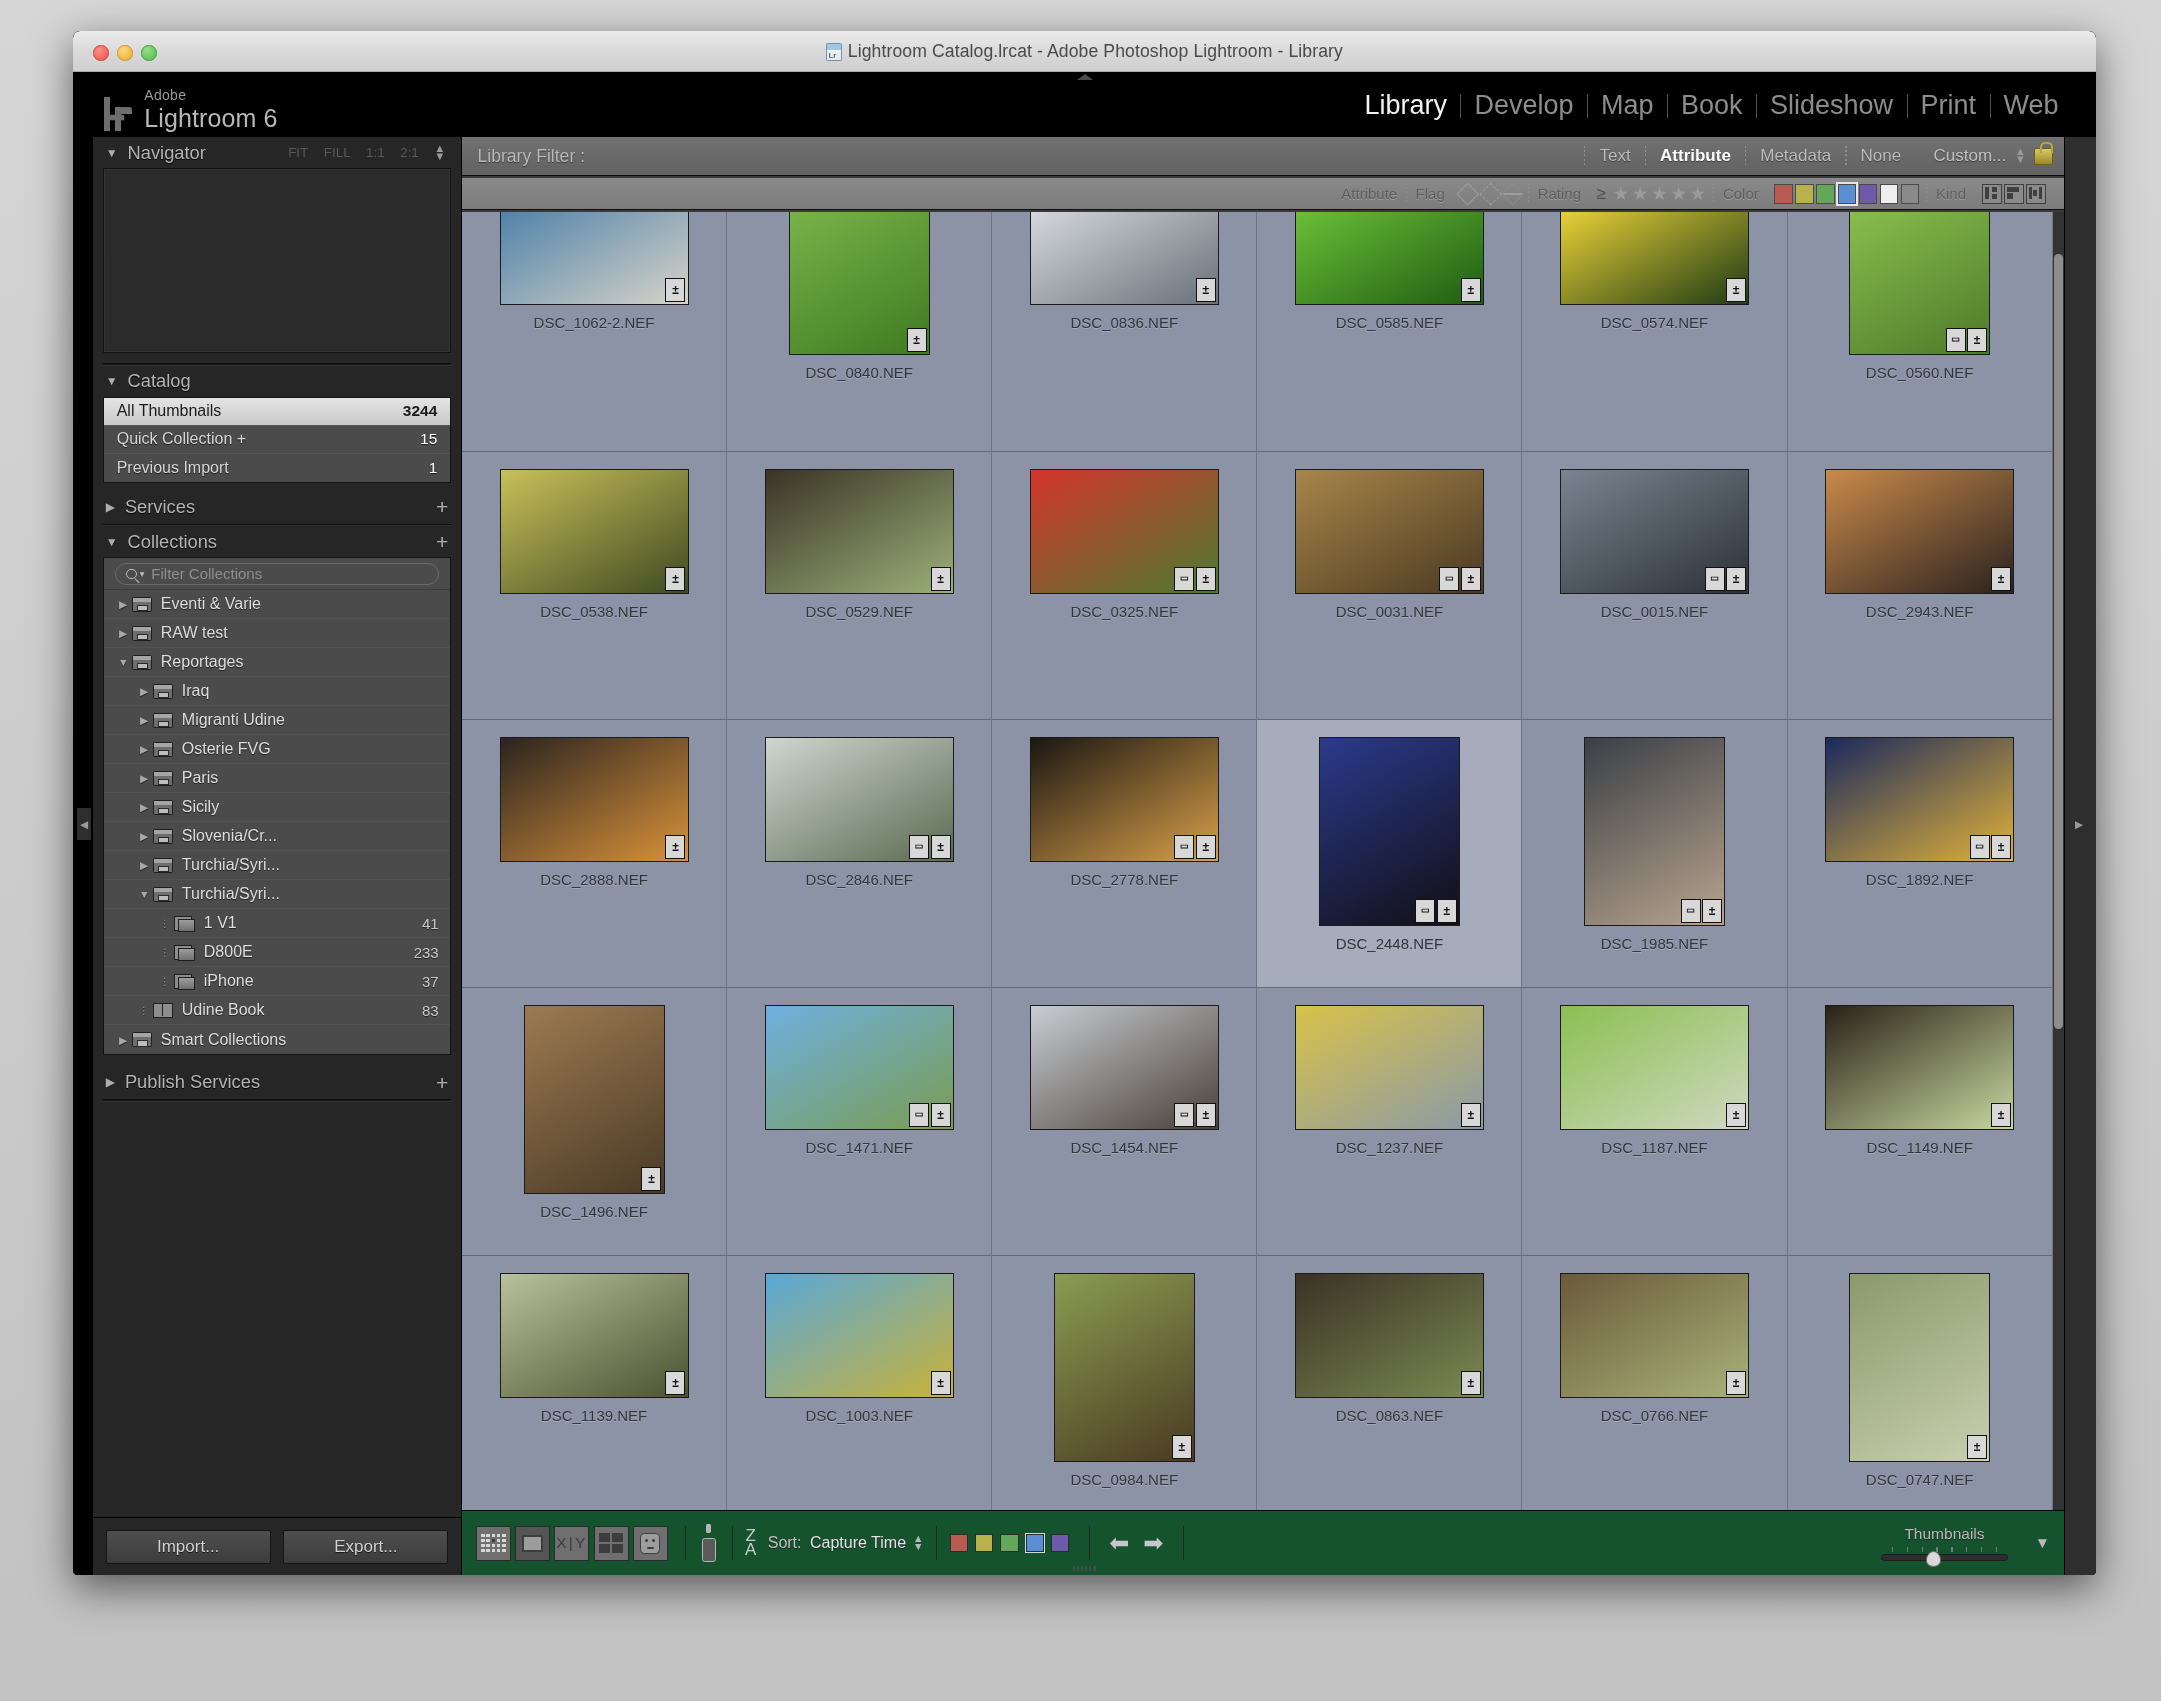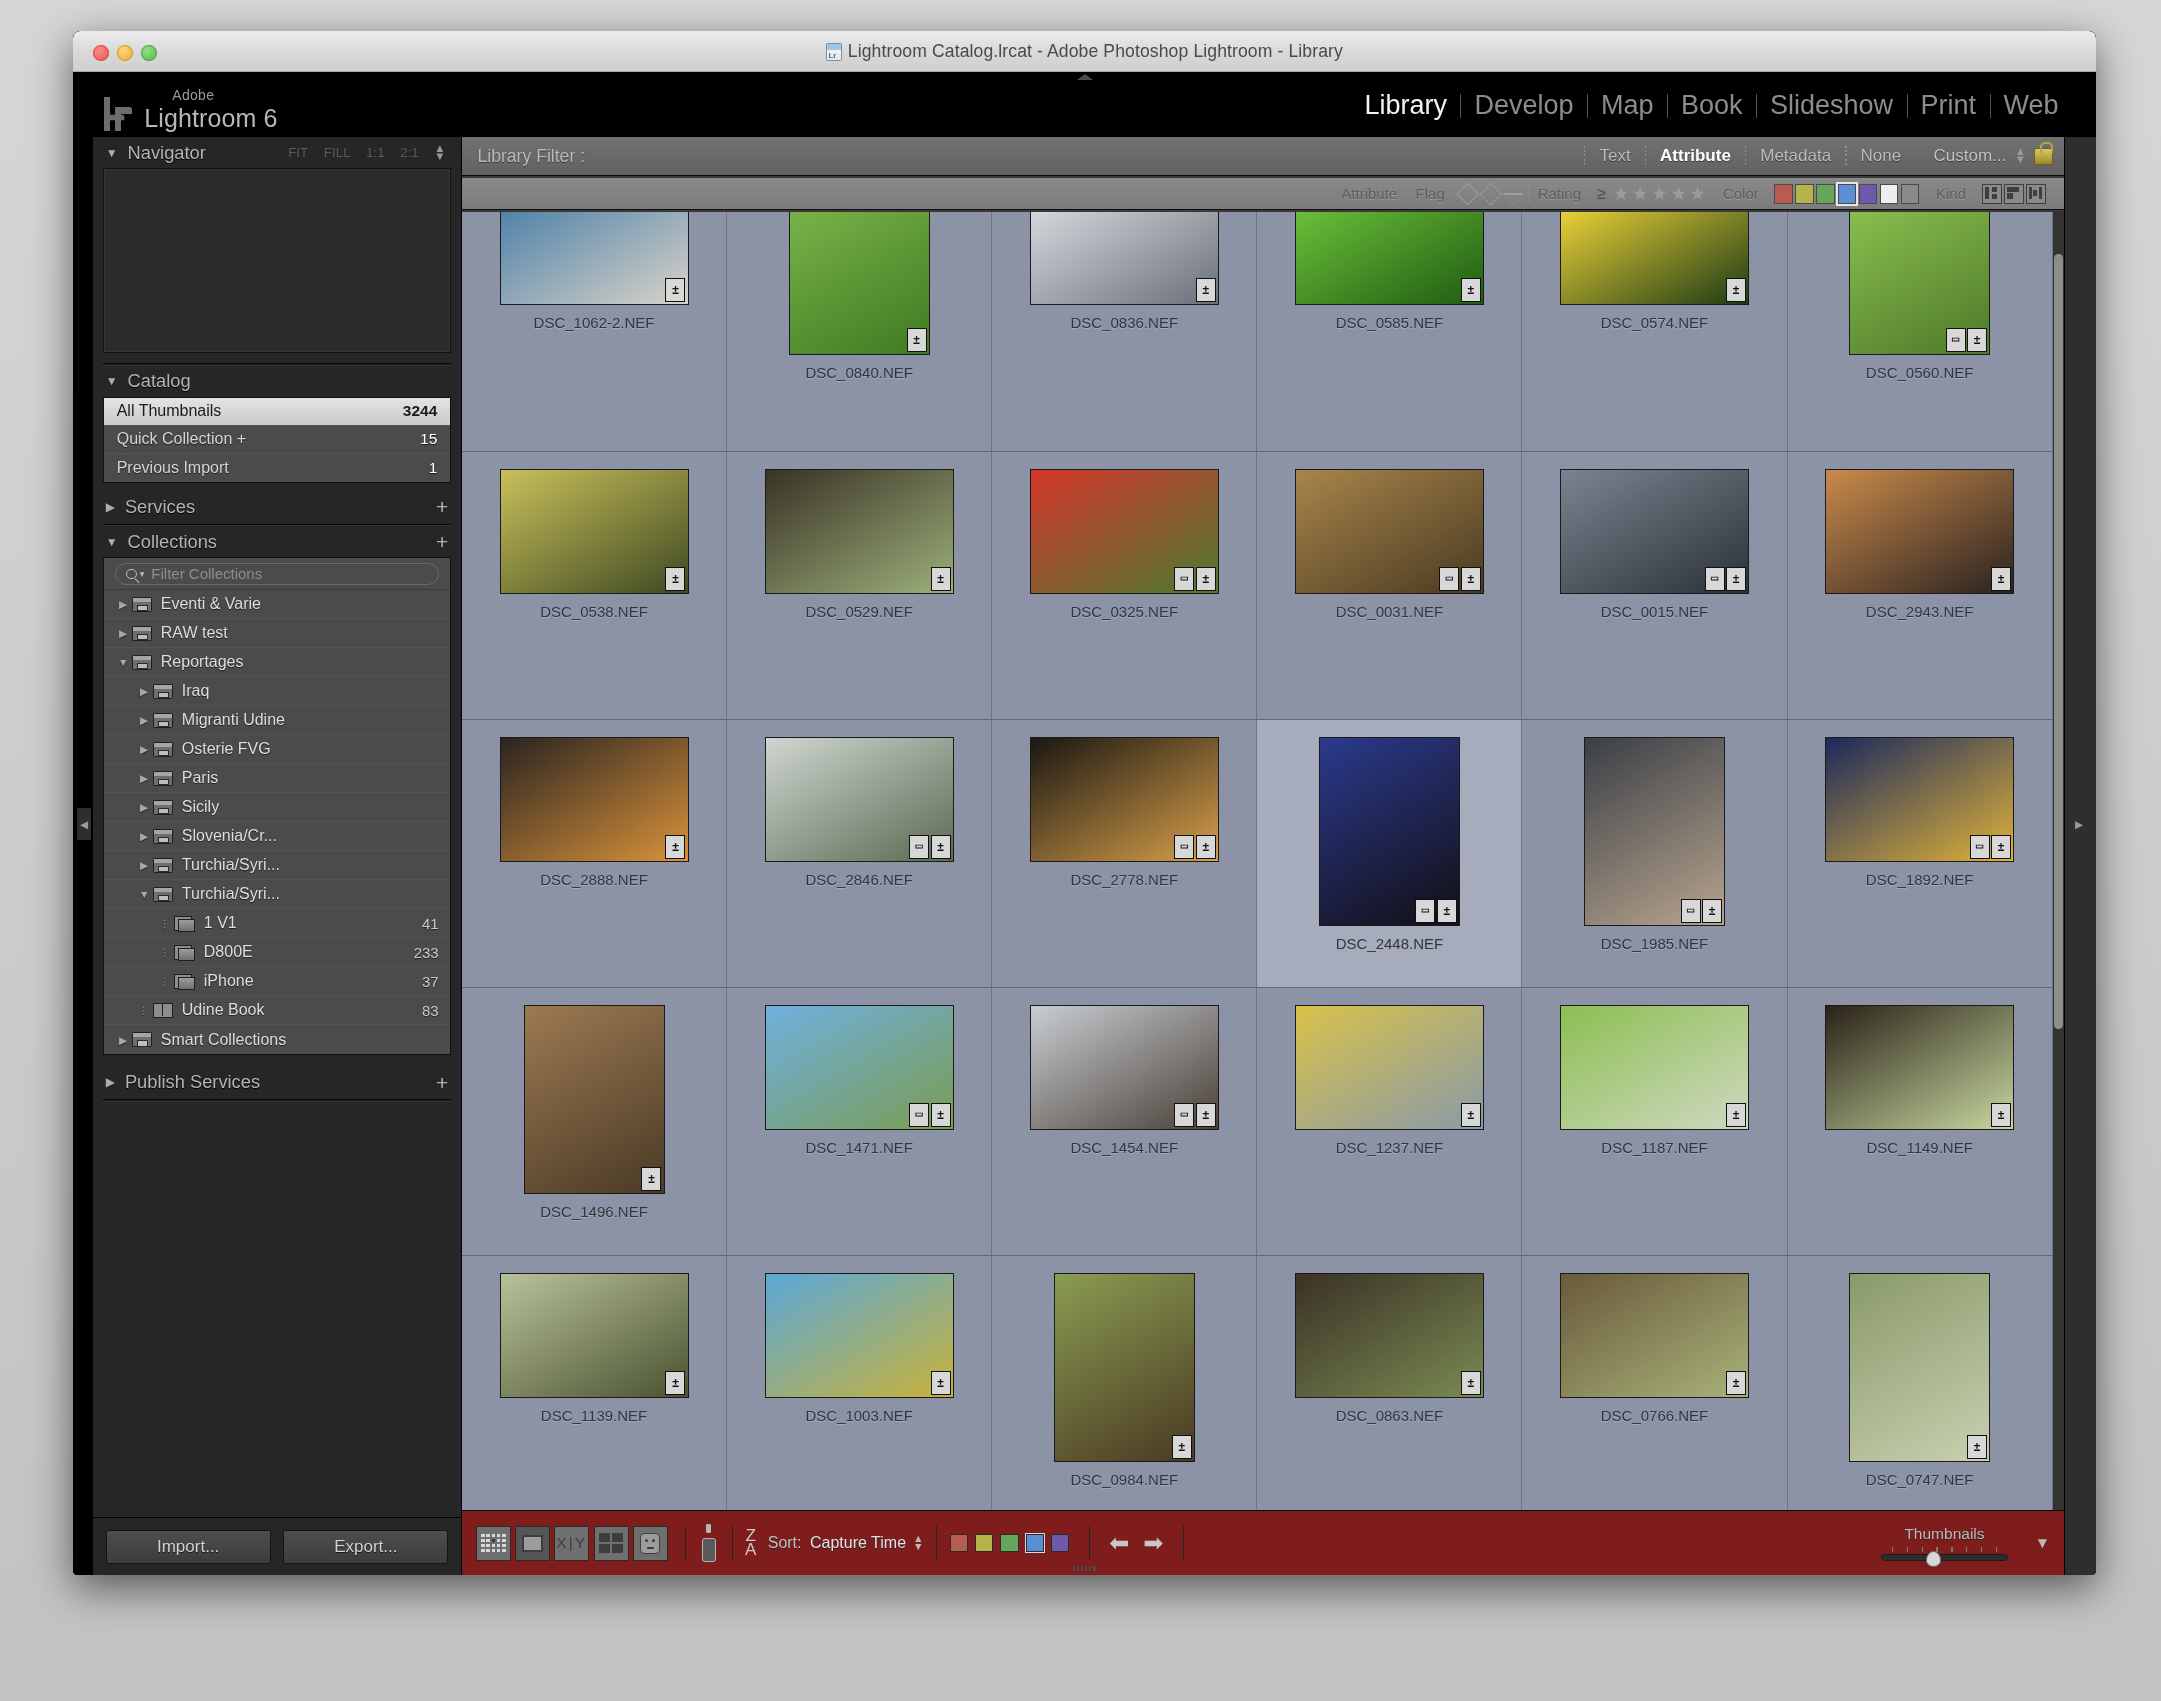--- a/index.html
+++ b/index.html
@@ -71,21 +71,21 @@
   #logo-mark::before{
     content:""; position:absolute; left:2.8px; top:0; width:6.3px; height:34px; background:#6d6d6d;
   }
   #logo-mark::after{
     content:""; position:absolute; left:14px; top:10px; width:17px; height:7px; background:#6d6d6d;
     border-radius:1.4px 2.8px 0 0;
     box-shadow: -7px 7px 0 -0.7px #6d6d6d;
   }
   #logo-mark .stem{position:absolute; left:14px; top:10px; width:6.3px; height:24px; background:#6d6d6d;}
   #logo-text{ line-height:1; }
-  #logo-adobe{ font-size:14px; color:#9a9a9a; letter-spacing:0.3px; margin-bottom:4.2px;margin-left:28px;}
+  #logo-adobe{ font-size:14px; color:#9a9a9a; letter-spacing:0.3px; margin-bottom:4.2px;}
   #logo-name{ font-size:25px; color:#b7b7b7; letter-spacing:0.1px;}
   #modules {
     position:absolute; right:24px; top:18.3px;
     display:flex; align-items:center; gap:0;
   }
   .module {
     font-size:27px; color:#8c8c8c; padding:0 13.4px; cursor:pointer;
     text-shadow:0 0.7px 0.7px #000;
   }
   .module.active { color:#f3f3f3; }
@@ -282,21 +282,21 @@
     font-size:12px;color:#101010;line-height:1;font-weight:bold;
   }
   .bico.crop{font-size:9.2px;}
   .fname{
     margin-top:8.5px; font-size:15px; color:#32353d; text-shadow:0 0.7px 0 #a6abba;
   }
 
   
   #toolbar{
     position:absolute; left:0; right:0; bottom:0; height:65px;
-    background:#7f1d1d; border-top:0.7px solid #0a0a0a;
+    background:#14532d; border-top:0.7px solid #0a0a0a;
     display:flex; align-items:center; padding:0 14px; gap:0;
   }
   .tbtn{
     width:35px;height:35px;border:0.7px solid #2a2a2a;background:#6f6f6f;
     display:flex;align-items:center;justify-content:center;margin-right:4.2px;
     position:relative;
   }
   .tbtn.dark{background:#555;}
   .gridicon{display:grid;grid-template-columns:repeat(5,1fr);gap:1.4px;width:25px;}
   .gridicon i{width:3.5px;height:3.5px;background:#d7d7d7;}

